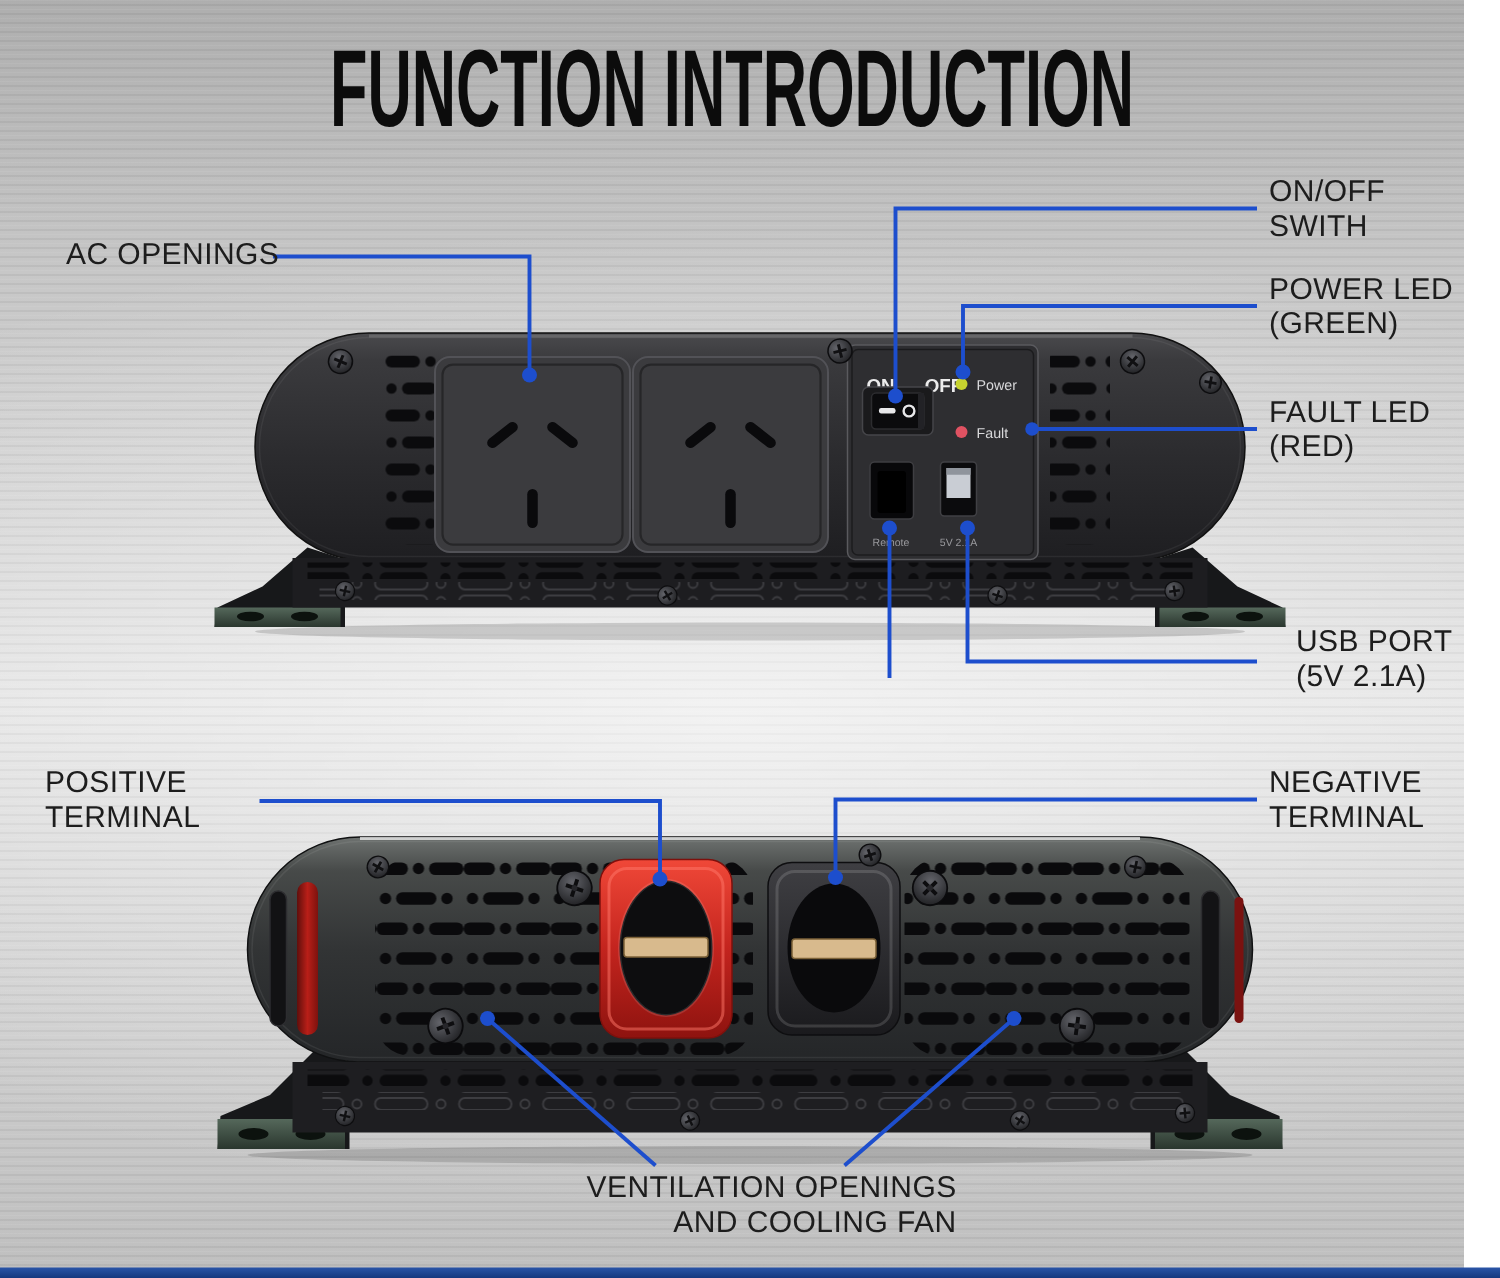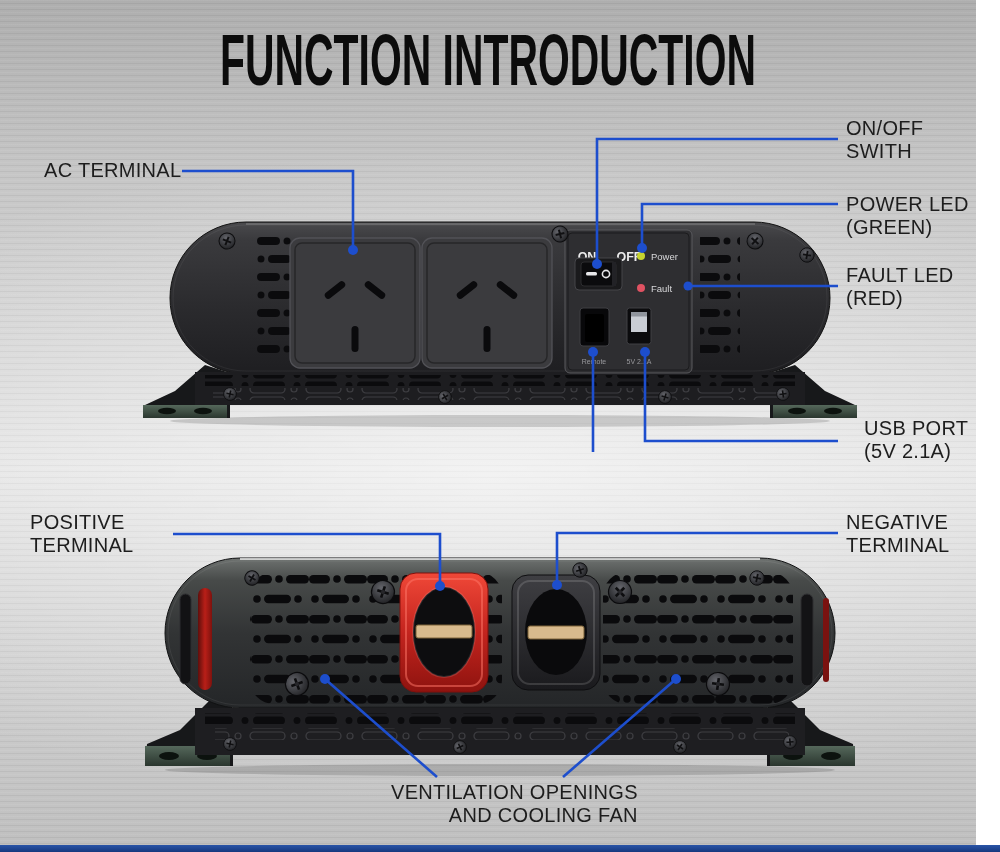--- a/index.html
+++ b/index.html
@@ -312,24 +312,24 @@
         <polyline points="325,679 437,777"></polyline>
           <circle cx="325" cy="679" r="5" fill="#1d4ecd" stroke="none"></circle>
       </g>
       <g>
         <polyline points="676,679 563,777"></polyline>
           <circle cx="676" cy="679" r="5" fill="#1d4ecd" stroke="none"></circle>
       </g>
     </g>
   </svg>
 
-  <div class="label" style="left:44px;top:159px;">AC TERMINAL</div>
+  <div class="label" style="left:44px;top:159px;">AC OPENINGS</div>
   <div class="label" style="left:846px;top:117px;">ON/OFF
 SWITH</div>
-  <div class="label" style="left:846px;top:193px;">POWER LED
+  <div class="label" style="left:846px;top:182px;">POWER LED
 (GREEN)</div>
   <div class="label" style="left:846px;top:264px;">FAULT LED
 (RED)</div>
   <div class="label" style="left:864px;top:417px;">USB PORT
 (5V 2.1A)</div>
   <div class="label r" style="left:30px;top:511px;width:140px;">POSITIVE
 TERMINAL</div>
   <div class="label" style="left:846px;top:511px;">NEGATIVE
 TERMINAL</div>
   <div class="label" style="left:391px;top:781px;text-align:right;">VENTILATION OPENINGS

